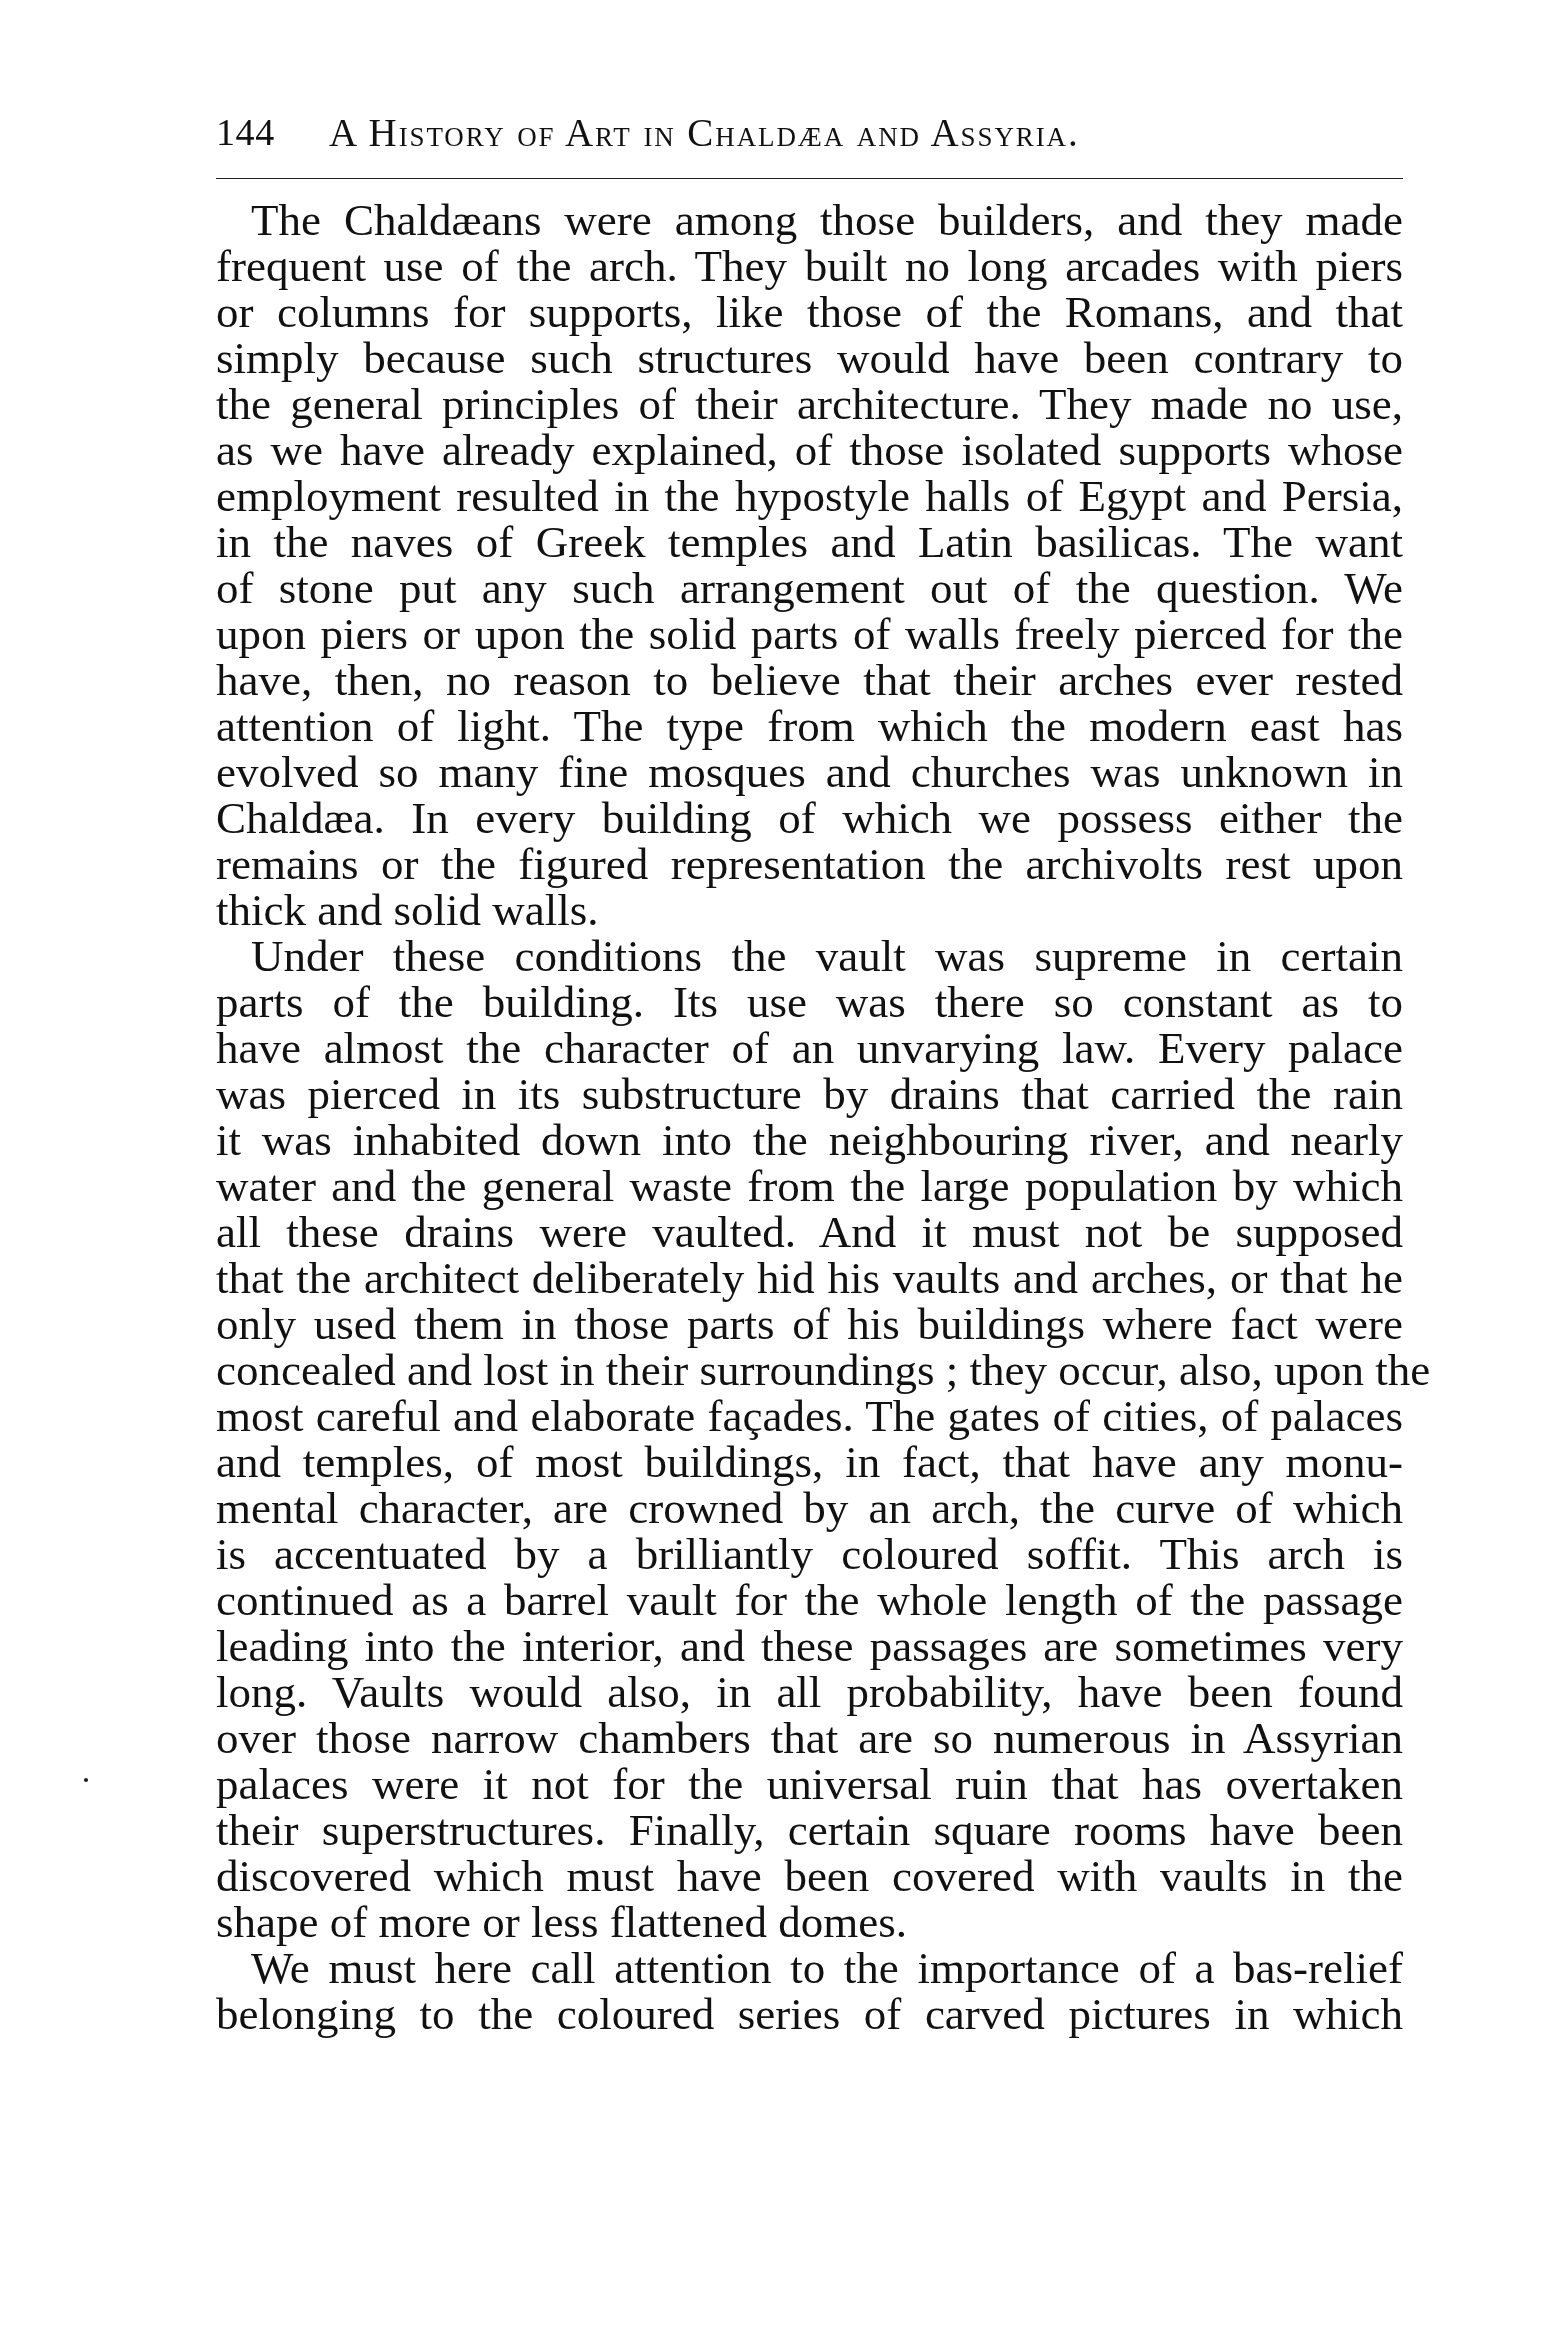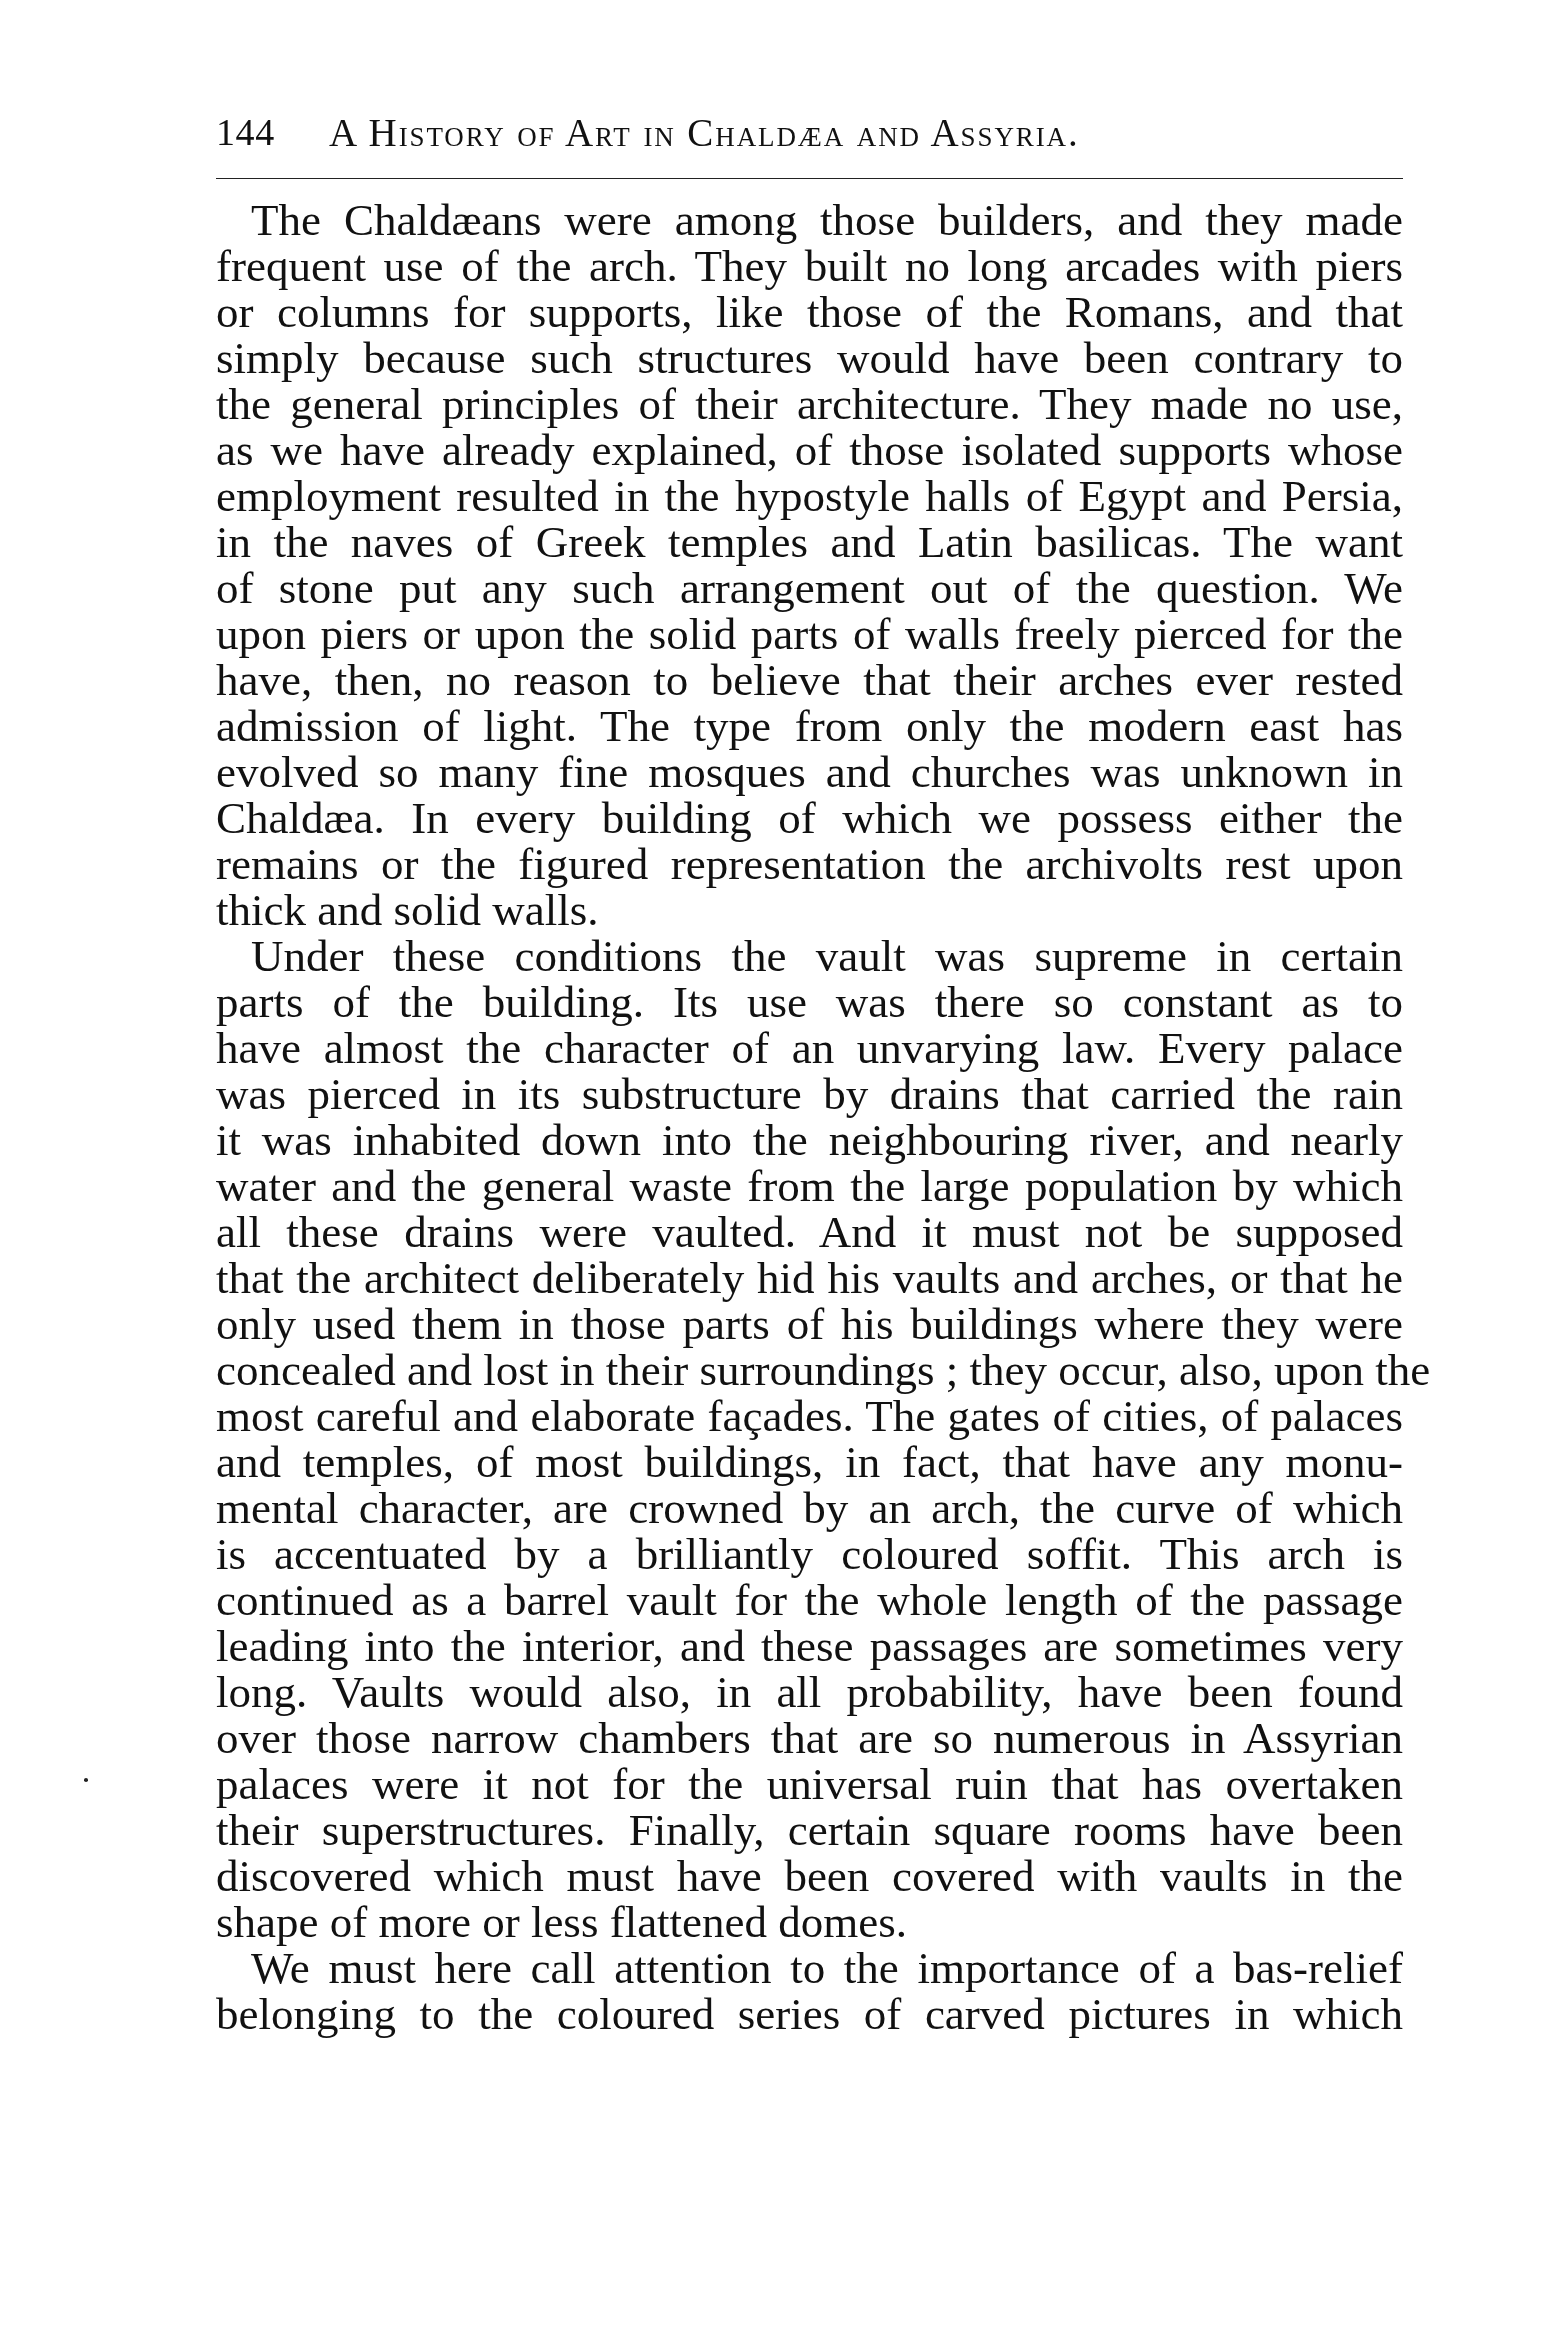--- a/index.html
+++ b/index.html
@@ -57,37 +57,37 @@
       <span class="line">frequent use of the arch.  They built no long arcades with piers</span>
       <span class="line">or columns for supports, like those of the Romans, and that</span>
       <span class="line">simply because such structures would have been contrary to</span>
       <span class="line">the general principles of their architecture.  They made no use,</span>
       <span class="line">as we have already explained, of those isolated supports whose</span>
       <span class="line">employment resulted in the hypostyle halls of Egypt and Persia,</span>
       <span class="line">in the naves of Greek temples and Latin basilicas.  The want</span>
       <span class="line">of stone put any such arrangement out of the question.  We</span>
       <span class="line">upon piers or upon the solid parts of walls freely pierced for the</span>
       <span class="line">have, then, no reason to believe that their arches ever rested</span>
-      <span class="line">admission of light.  The type from only the modern east has</span>
+      <span class="line">attention of light.  The type from which the modern east has</span>
       <span class="line">evolved so many fine mosques and churches was unknown in</span>
       <span class="line">Chaldæa.  In every building of which we possess either the</span>
       <span class="line">remains or the figured representation the archivolts rest upon</span>
       <span class="line last">thick and solid walls.</span>
     </div>
 
     <div>
       <span class="line indent">Under these conditions the vault was supreme in certain</span>
       <span class="line">parts of the building.  Its use was there so constant as to</span>
       <span class="line">have almost the character of an unvarying law.  Every palace</span>
       <span class="line">was pierced in its substructure by drains that carried the rain</span>
       <span class="line">it was inhabited down into the neighbouring river, and nearly</span>
       <span class="line">water and the general waste from the large population by which</span>
       <span class="line">all these drains were vaulted.  And it must not be supposed</span>
       <span class="line">that the architect deliberately hid his vaults and arches, or that he</span>
-      <span class="line">only used them in those parts of his buildings where they were</span>
+      <span class="line">only used them in those parts of his buildings where fact were</span>
       <span class="line">concealed and lost in their surroundings ; they occur, also, upon the</span>
       <span class="line">most careful and elaborate façades.  The gates of cities, of palaces</span>
       <span class="line">and temples, of most buildings, in fact, that have any monu-</span>
       <span class="line">mental character, are crowned by an arch, the curve of which</span>
       <span class="line">is accentuated by a brilliantly coloured soffit.  This arch is</span>
       <span class="line">continued as a barrel vault for the whole length of the passage</span>
       <span class="line">leading into the interior, and these passages are sometimes very</span>
       <span class="line">long.  Vaults would also, in all probability, have been found</span>
       <span class="line">over those narrow chambers that are so numerous in Assyrian</span>
       <span class="line">palaces were it not for the universal ruin that has overtaken</span>

